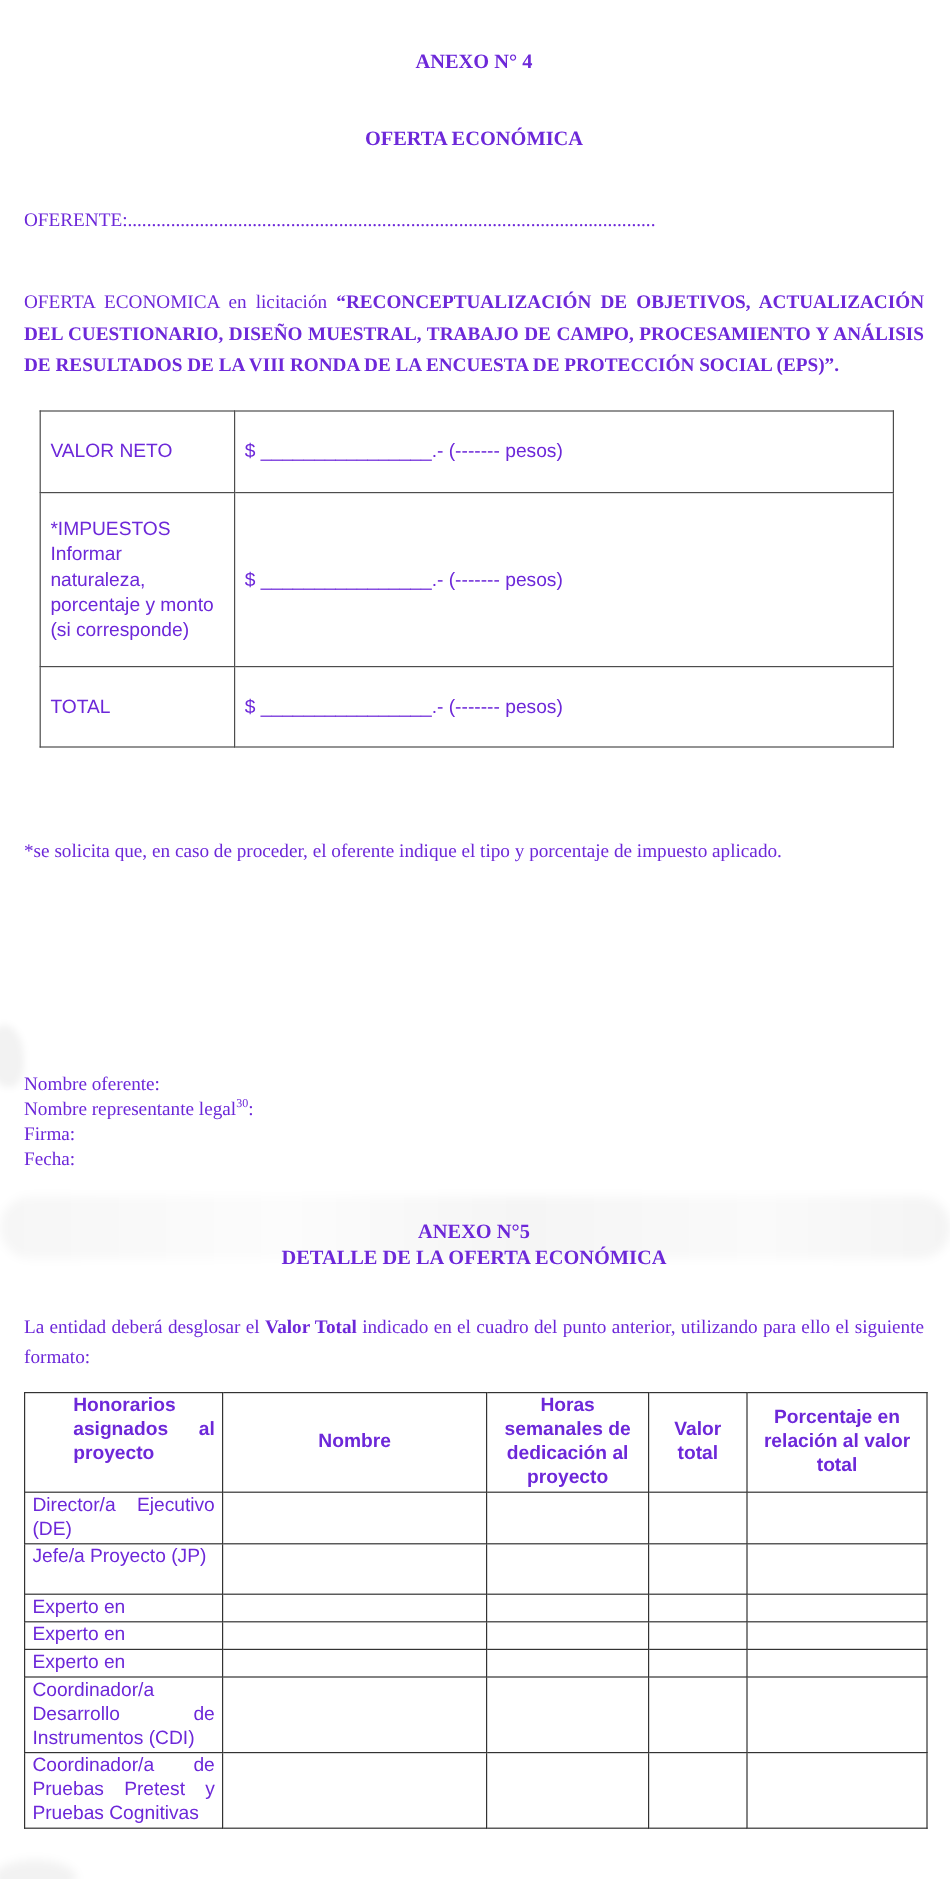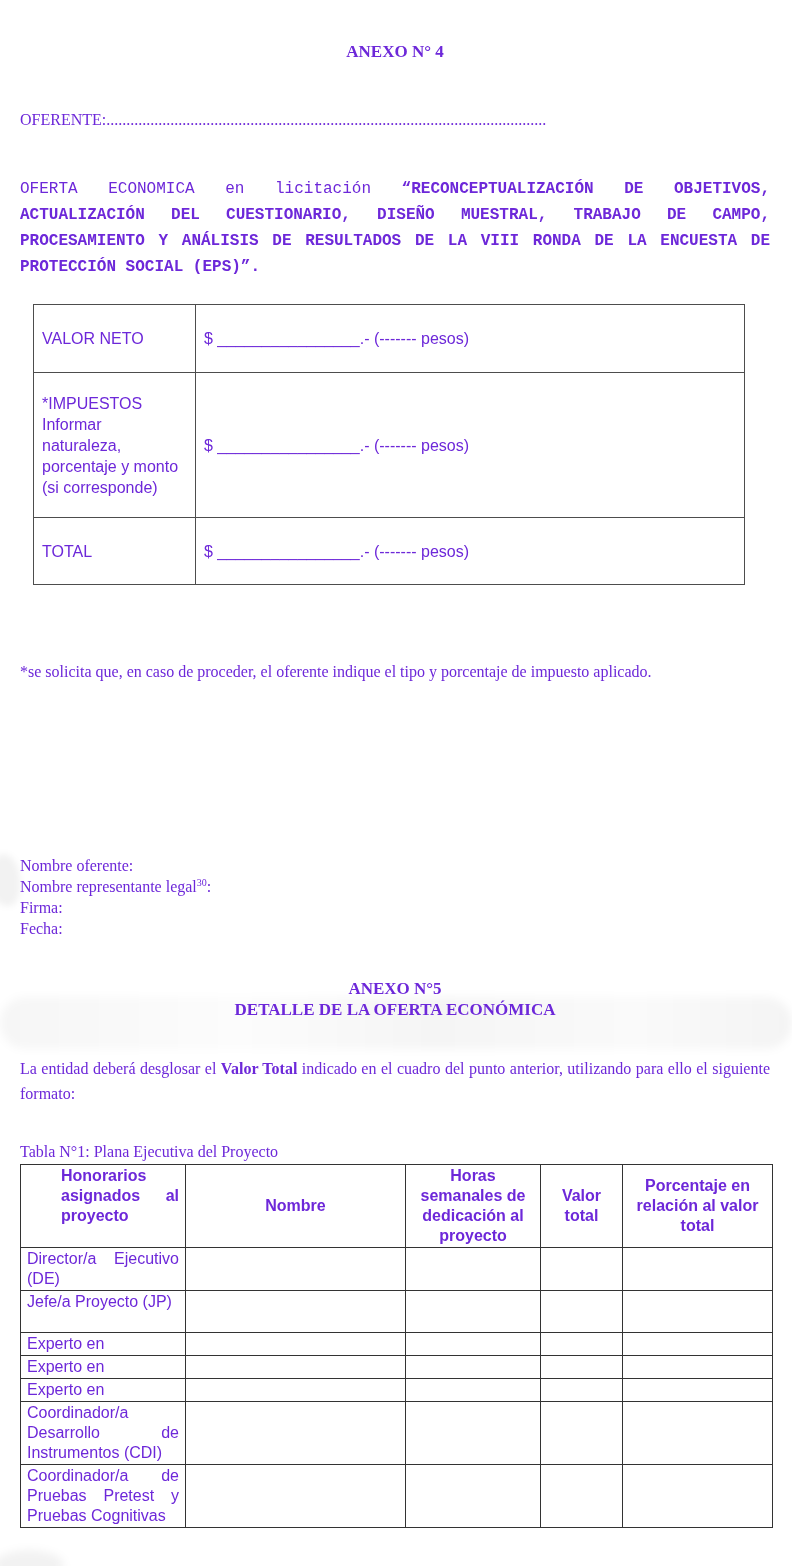--- a/index.html
+++ b/index.html
@@ -26,21 +26,21 @@
                      rgba(0,0,0,0.04) 55%, rgba(0,0,0,0.018) 80%, rgba(0,0,0,0.045));
          filter: blur(4px); border-radius: 50px; }
   .wm3 { left: -6px; top: 1538px; width: 70px; height: 30px;
          background: rgba(0,0,0,0.05); filter: blur(4px); border-radius: 50%; }
 
   .doc-title { margin: 0; text-align: center; font-weight: bold; font-size: 17px; line-height: 20px; }
   .title-gap { margin-top: 44px; }
 
   .oferente-line { margin-top: 48px; line-height: 20px; }
 
-  .para1 { margin: 46px 0 0 0; text-align: justify; line-height: 26px; font-family: Liberation Mono, monospace; }
+  .para1 { margin: 46px 0 0 0; text-align: justify; line-height: 26px; }
   .para1 b { font-weight: bold; }
 
   
   table.t1 {
     margin: 24px 0 0 13px;
     width: 712px;
     border-collapse: collapse;
     table-layout: fixed;
     font-family: "Liberation Sans", sans-serif;
     font-size: 16px;
@@ -88,20 +88,21 @@
 
 <div class="page">
 
   <div class="wm wm1"></div>
   <div class="wm wm2"></div>
   <div class="wm wm3"></div>
 
   <div class="content">
 
     <div class="doc-title">ANEXO N° 4</div>
+    <div class="doc-title title-gap">OFERTA ECONÓMICA</div>
 
     <div class="oferente-line">OFERENTE:..............................................................................................................</div>
 
     <p class="para1"><span>OFERTA ECONOMICA en licitación </span><b>“RECONCEPTUALIZACIÓN DE OBJETIVOS, ACTUALIZACIÓN DEL CUESTIONARIO, DISEÑO MUESTRAL, TRABAJO DE CAMPO, PROCESAMIENTO Y ANÁLISIS DE RESULTADOS DE LA VIII RONDA DE LA ENCUESTA DE PROTECCIÓN SOCIAL (EPS)”.</b></p>
 
     <table class="t1">
       <tbody>
           <tr class="h68">
         <td class="c1">
           <div>VALOR NETO</div>
@@ -131,21 +132,20 @@
       <div><span>Nombre representante legal</span><sup>30</sup><span>:</span></div>
       <div>Firma:</div>
       <div>Fecha:</div>
     </div>
 
     <div class="doc-title anexo5-title">ANEXO N°5</div>
     <div class="doc-title anexo5-sub">DETALLE DE LA OFERTA ECONÓMICA</div>
 
     <p class="para2"><span>La entidad deberá desglosar el </span><b>Valor Total</b><span> indicado en el cuadro del punto anterior, utilizando para ello el siguiente formato:</span></p>
 
-    <div class="t2-caption">Tabla N°1: Plana Ejecutiva del Proyecto</div>
 
     <table class="t2">
       <colgroup>
         <col style="width:165px">
           <col style="width:220px">
           <col style="width:135px">
           <col style="width:82px">
           <col style="width:150px">
       </colgroup>
       <tbody>

